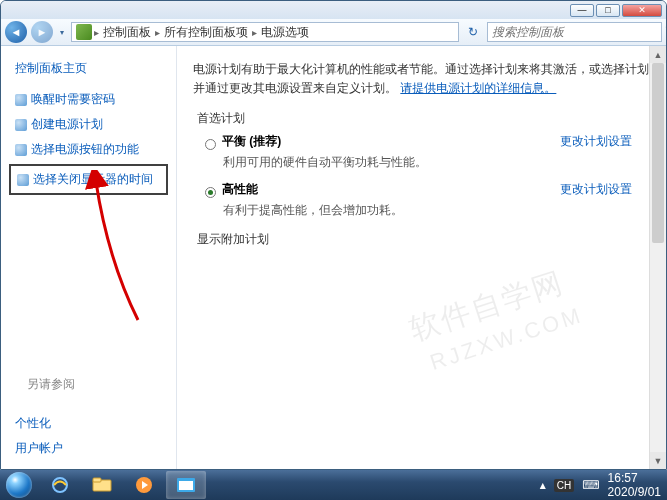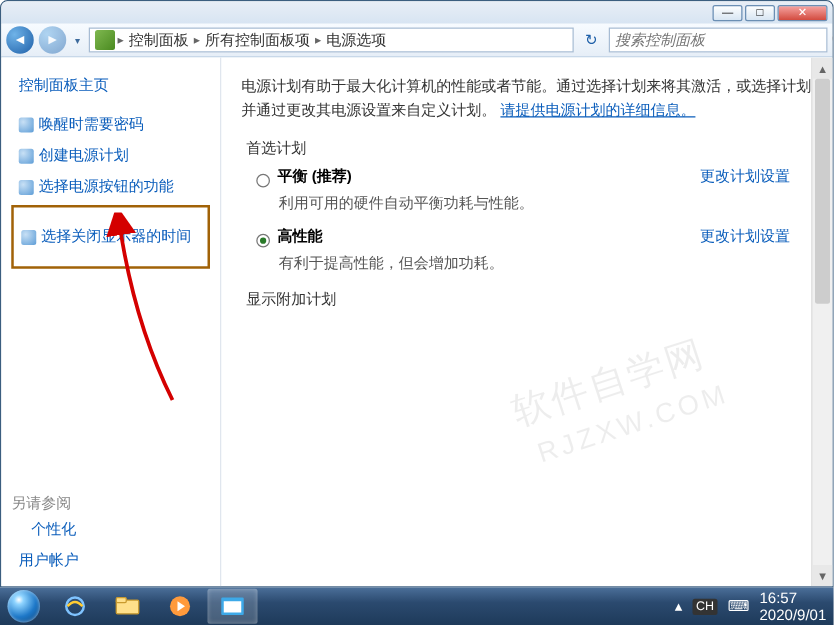--- a/index.html
+++ b/index.html
@@ -14,32 +14,32 @@
 
 .navbar{height:27px;background:linear-gradient(#f7fbff,#e6eef7);border-bottom:1px solid #b8cde2;display:flex;align-items:center;padding:0 4px;gap:4px}
 .navbtn{width:22px;height:22px;border-radius:50%;background:radial-gradient(circle at 30% 30%,#6fb3e8,#1e5fa8);display:flex;align-items:center;justify-content:center;color:#fff;font-size:11px}
 .navbtn.fwd{opacity:.5}
 .dd{width:10px;height:18px;display:flex;align-items:center;justify-content:center;color:#3c6a9c;font-size:8px}
 .bcwrap{flex:1;height:20px;border:1px solid #a7bcd4;background:#fff;display:flex;align-items:center;padding:0 4px;gap:2px}
 .bcicon{width:16px;height:16px;background:linear-gradient(135deg,#7fb850,#4a8a20);border-radius:2px}
 .bcsep{color:#666;font-size:10px}
 .bcitem{color:#333;padding:0 2px}
 .refresh{width:20px;height:20px;display:flex;align-items:center;justify-content:center;color:#1e5fa8}
-.search{width:175px;height:20px;border:1px solid #a7bcd4;background:#fff;display:flex;align-items:center;padding:0 4px;gap:16px}
+.search{width:175px;height:20px;border:1px solid #a7bcd4;background:#fff;display:flex;padding:0 4px;gap:16px}
 .search .sicon{color:#888;font-size:11px}
 .search input{border:0;outline:0;flex:1;color:#888;font-style:italic}
 
 .body{position:absolute;top:45px;left:0;right:0;bottom:0;display:flex}
 .sidebar{width:175px;background:#fff;padding:10px 8px 8px 8px;display:flex;flex-direction:column}
 .sbhome{color:#0a5dbb;margin:4px 6px 10px 6px}
 .sblink{color:#0a5dbb;margin:4px 6px;display:flex;align-items:center;gap:4px}
 .sbullet{width:12px;height:12px;background:radial-gradient(circle at 30% 30%,#c8e0f5,#5c9cd6);border-radius:2px}
-.redbox{border:2px solid #a16207;padding:15px 2px;margin:2px 0}
+.redbox{border:2px solid #404040;padding:5px 2px;margin:2px 0}
 .sbspacer{flex:1}
-.sbsection{color:#888;margin:0}
+.sbsection{color:#888;margin:18px}
 
 .main{flex:1;background:#fff;border-left:1px solid #e0e6ee;padding:14px 16px;position:relative;overflow:hidden}
 .h1{font-size:14px;color:#003399;margin-bottom:8px}
 .desc{color:#333;line-height:1.6;margin-bottom:6px}
 .lnk{color:#0a5dbb;text-decoration:underline}
 .section{color:#333;margin:12px 0 6px 4px}
 .plan{margin:6px 0 4px 12px;display:flex;align-items:flex-end;gap:6px}
 .radio{width:11px;height:11px;border:1px solid #777;border-radius:50%;display:inline-flex;align-items:center;justify-content:center}
 .radio.on::after{content:"";width:5px;height:5px;background:#2a7a2a;border-radius:50%}
 .pname{font-weight:bold}
@@ -109,21 +109,21 @@
           <span>选择电源按钮的功能</span>
         </div>
       <div class="redbox">
         <div class="sblink" style="margin:0 4px">
             <span class="sbullet"></span>
             <span>选择关闭显示器的时间</span>
           </div>
       </div>
       <div class="sbspacer"></div>
       <div class="sbsection">另请参阅</div>
-      <div class="sblink" style="margin-left:16px">个性化</div>
+      <div class="sblink" style="margin-left:6px">个性化</div>
       <div class="sblink" style="margin-left:6px">用户帐户</div>
     </div>
 
     <div class="main">
       <div class="desc">
         <span>电源计划有助于最大化计算机的性能或者节能。通过选择计划来将其激活，或选择计划并通过更改其电源设置来自定义计划。</span>
         <a class="lnk">请提供电源计划的详细信息。</a>
       </div>
       <div class="section">首选计划</div>
 

